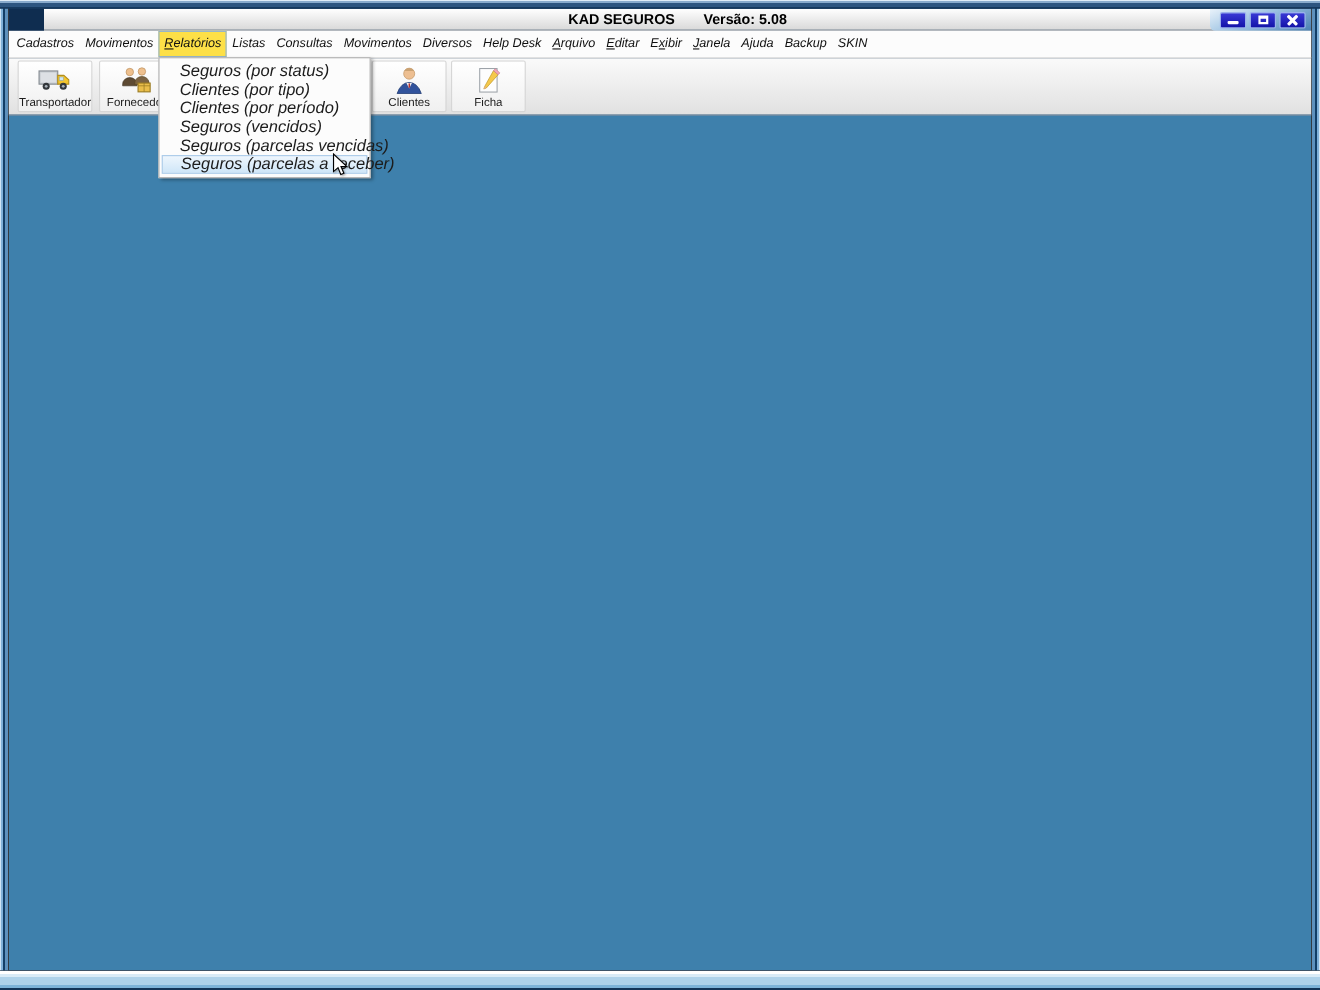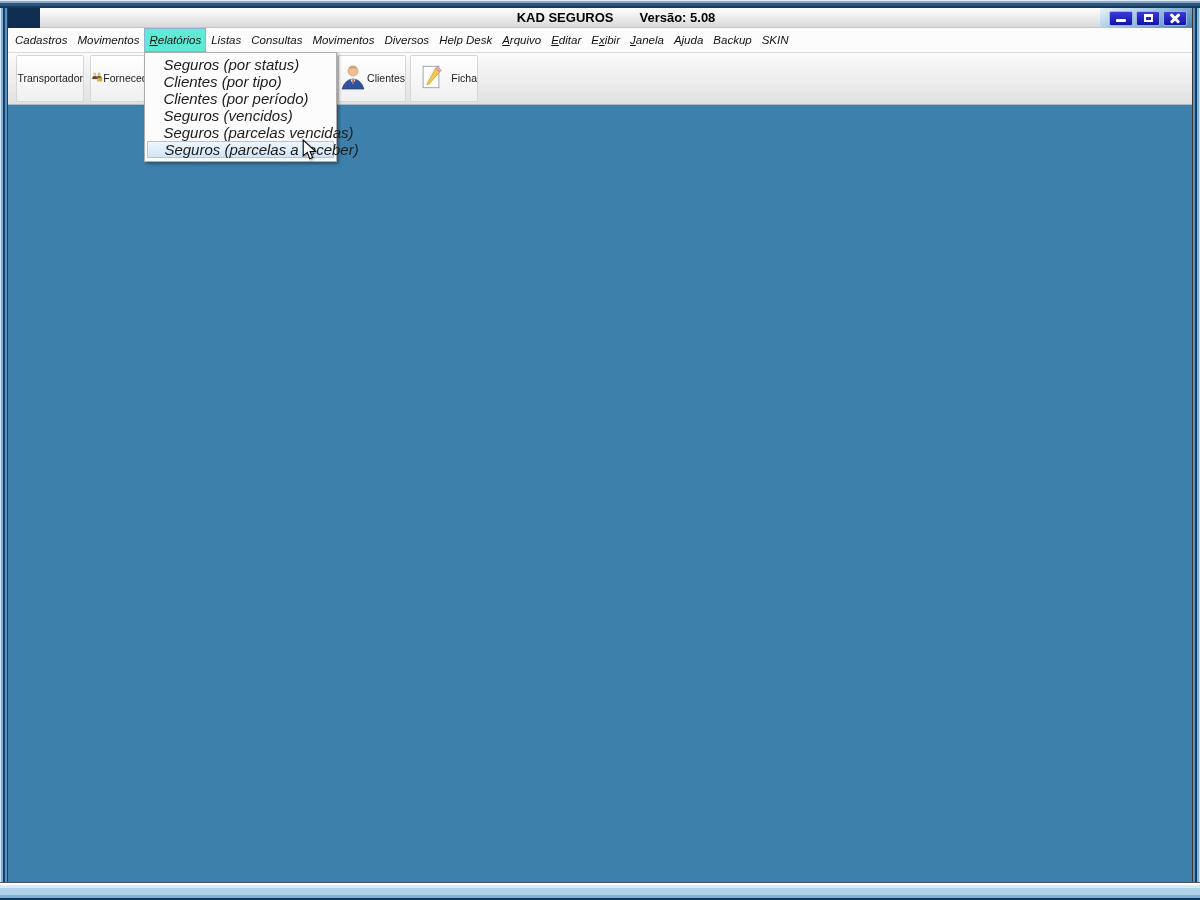--- a/index.html
+++ b/index.html
@@ -37,35 +37,35 @@
   .glyph-x-wrap i{position:absolute;left:0;top:4.5px;width:12px;height:2.6px;background:#fff;border-radius:1px;}
   .glyph-x-wrap i.a{transform:rotate(45deg);}
   .glyph-x-wrap i.b{transform:rotate(-45deg);}
   
   .menubar{position:absolute;top:28px;left:8px;right:8px;height:25px;box-sizing:border-box;
     background:#fcfcfc;border-bottom:1px solid #dadada;display:flex;align-items:stretch;
     padding-left:2px;z-index:20;font-style:italic;}
   .menu-item{height:24px;line-height:24px;padding:0 5px;font-size:11.5px;color:#111;
     cursor:default;white-space:nowrap;}
   .menu-item u{text-underline-offset:1px;}
-  .menu-item.open{position:relative;background:#5eead4;outline:1px solid #8db2d5;outline-offset:-1px;}
+  .menu-item.open{position:relative;background:#fde047;outline:1px solid #8db2d5;outline-offset:-1px;}
   
   .dropdown{position:absolute;top:100%;left:0;width:193px;box-sizing:border-box;
     background:#fcfcfc;border:1px solid #adadad;box-shadow:2px 2px 3px rgba(0,0,0,.35);
     padding:3px 0;z-index:50;}
   .dd-item{height:17px;line-height:17px;font-size:15px;color:#1c1c1c;padding-left:18px;
     white-space:nowrap;cursor:default;}
   .dd-item.highlight{margin:0 2px;padding-left:16px;box-sizing:border-box;
     border:1px solid #a6c8e8;background:linear-gradient(#eef6fd,#cfe6f8);line-height:15px;}
   
   .toolbar{position:absolute;top:53px;left:8px;right:8px;height:52px;box-sizing:border-box;
     background:linear-gradient(#fafafa,#e1e1e1);border-bottom:1px solid #a8bcc9;z-index:10;}
   .tool-btn{position:absolute;top:2px;width:68px;height:47px;box-sizing:border-box;
     background:linear-gradient(#ffffff,#f0f0f0);border:1px solid #d6d6d6;border-radius:2px;
-    display:flex;flex-direction:row;align-items:center;justify-content:flex-end;
+    display:flex;flex-direction:column;align-items:center;justify-content:flex-end;
     padding-bottom:2px;cursor:pointer;}
   .tool-btn svg{display:block;margin:0 auto 1px auto;}
   .tool-label{font-size:10.5px;color:#1c1c1c;line-height:12px;white-space:nowrap;}
   
   .client{position:absolute;top:105px;left:8px;right:8px;bottom:18px;background:#3e80ac;z-index:1;}
   
   .cursor{position:absolute;left:302px;top:139px;z-index:99;filter:drop-shadow(1px 1px 1px rgba(0,0,0,.35));}
 </style>
 </head>
 <body>

